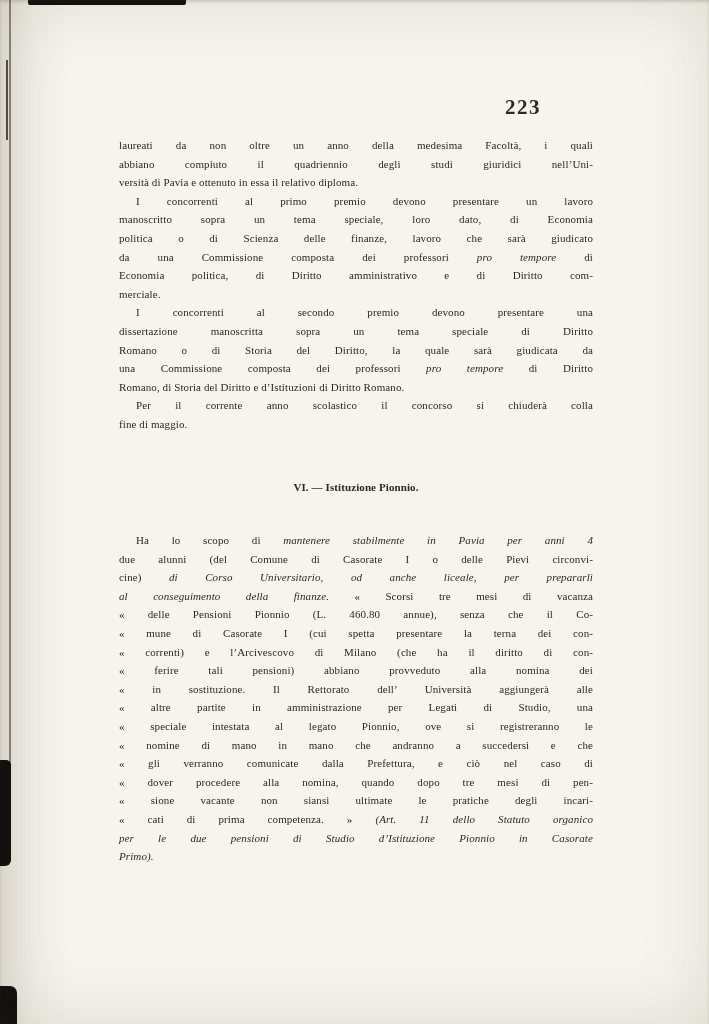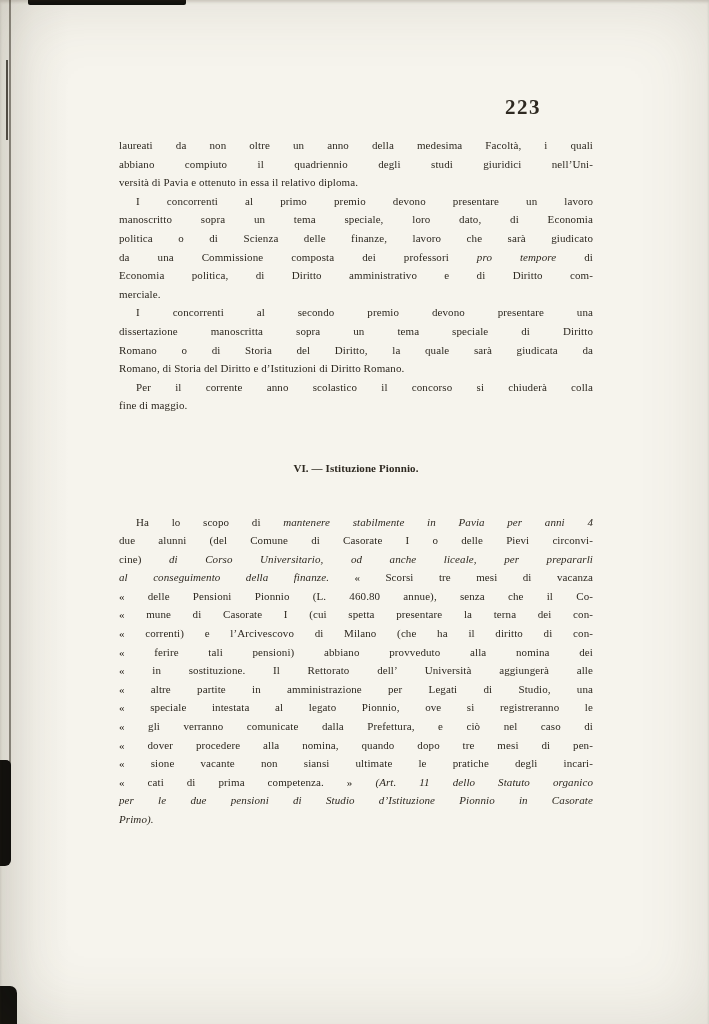--- a/index.html
+++ b/index.html
@@ -67,20 +67,21 @@
         <div class="line"><span>manoscritto sopra un tema speciale, loro dato, di Economia</span></div>
         <div class="line"><span>politica o di Scienza delle finanze, lavoro che sarà giudicato</span></div>
         <div class="line"><span>da una Commissione composta dei professori </span><span class="it">pro tempore</span><span> di</span></div>
         <div class="line"><span>Economia politica, di Diritto amministrativo e di Diritto com-</span></div>
         <div class="line last"><span>merciale.</span></div>
       </div>
       <div class="para">
         <div class="line indent"><span>I concorrenti al secondo premio devono presentare una</span></div>
         <div class="line"><span>dissertazione manoscritta sopra un tema speciale di Diritto</span></div>
         <div class="line"><span>Romano o di Storia del Diritto, la quale sarà giudicata da</span></div>
+        <div class="line"><span>una Commissione composta dei professori </span><span class="it">pro tempore</span><span> di Diritto</span></div>
         <div class="line last"><span>Romano, di Storia del Diritto e d’Istituzioni di Diritto Romano.</span></div>
       </div>
       <div class="para">
         <div class="line indent"><span>Per il corrente anno scolastico il concorso si chiuderà colla</span></div>
         <div class="line last"><span>fine di maggio.</span></div>
       </div>
       <div class="heading">
         <div class="line last"><span>VI. — Istituzione Pionnio.</span></div>
       </div>
       <div class="para">
@@ -88,20 +89,21 @@
         <div class="line"><span>due alunni (del Comune di Casorate I o delle Pievi circonvi-</span></div>
         <div class="line"><span>cine) </span><span class="it">di Corso Universitario, od anche liceale, per prepararli</span></div>
         <div class="line"><span class="it">al conseguimento della finanze.</span><span> « Scorsi tre mesi di vacanza</span></div>
         <div class="line"><span>« delle Pensioni Pionnio (L. 460.80 annue), senza che il Co-</span></div>
         <div class="line"><span>« mune di Casorate I (cui spetta presentare la terna dei con-</span></div>
         <div class="line"><span>« correnti) e l’Arcivescovo di Milano (che ha il diritto di con-</span></div>
         <div class="line"><span>« ferire tali pensioni) abbiano provveduto alla nomina dei</span></div>
         <div class="line"><span>« in sostituzione. Il Rettorato dell’ Università aggiungerà alle</span></div>
         <div class="line"><span>« altre partite in amministrazione per Legati di Studio, una</span></div>
         <div class="line"><span>« speciale intestata al legato Pionnio, ove si registreranno le</span></div>
+        <div class="line"><span>« nomine di mano in mano che andranno a succedersi e che</span></div>
         <div class="line"><span>« gli verranno comunicate dalla Prefettura, e ciò nel caso di</span></div>
         <div class="line"><span>« dover procedere alla nomina, quando dopo tre mesi di pen-</span></div>
         <div class="line"><span>« sione vacante non siansi ultimate le pratiche degli incari-</span></div>
         <div class="line"><span>« cati di prima competenza. » </span><span class="it">(Art. 11 dello Statuto organico</span></div>
         <div class="line"><span class="it">per le due pensioni di Studio d’Istituzione Pionnio in Casorate</span></div>
         <div class="line last"><span class="it">Primo).</span></div>
       </div>
     </div>
 </div>
 

